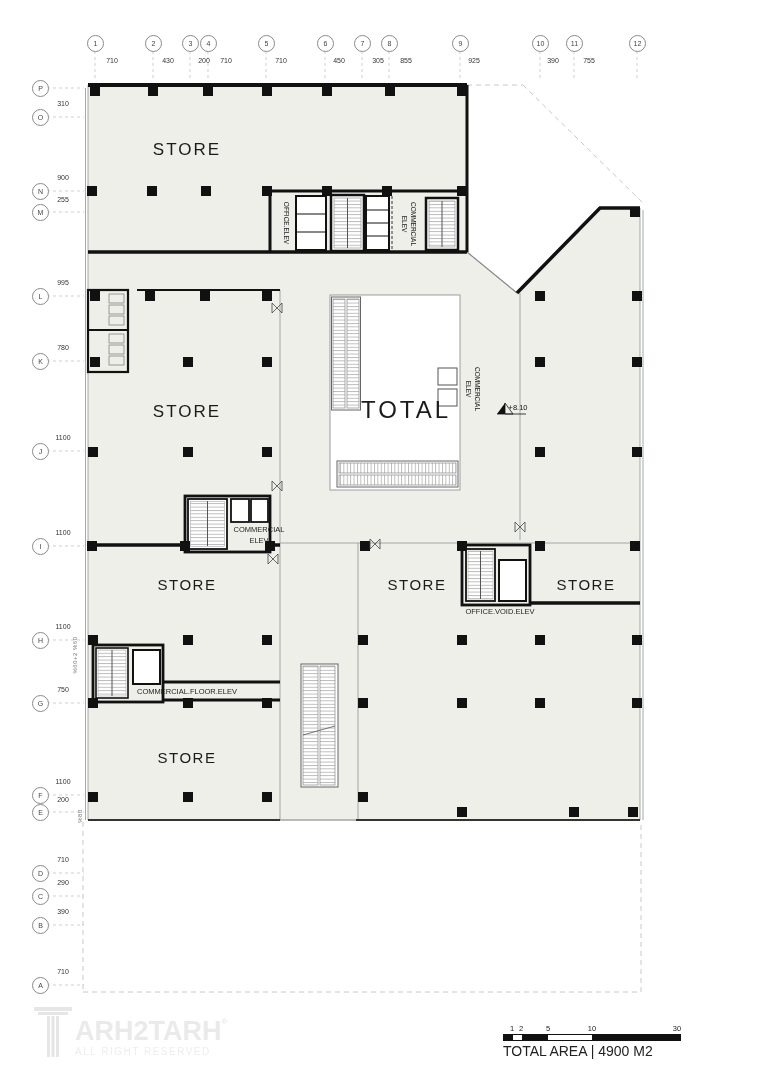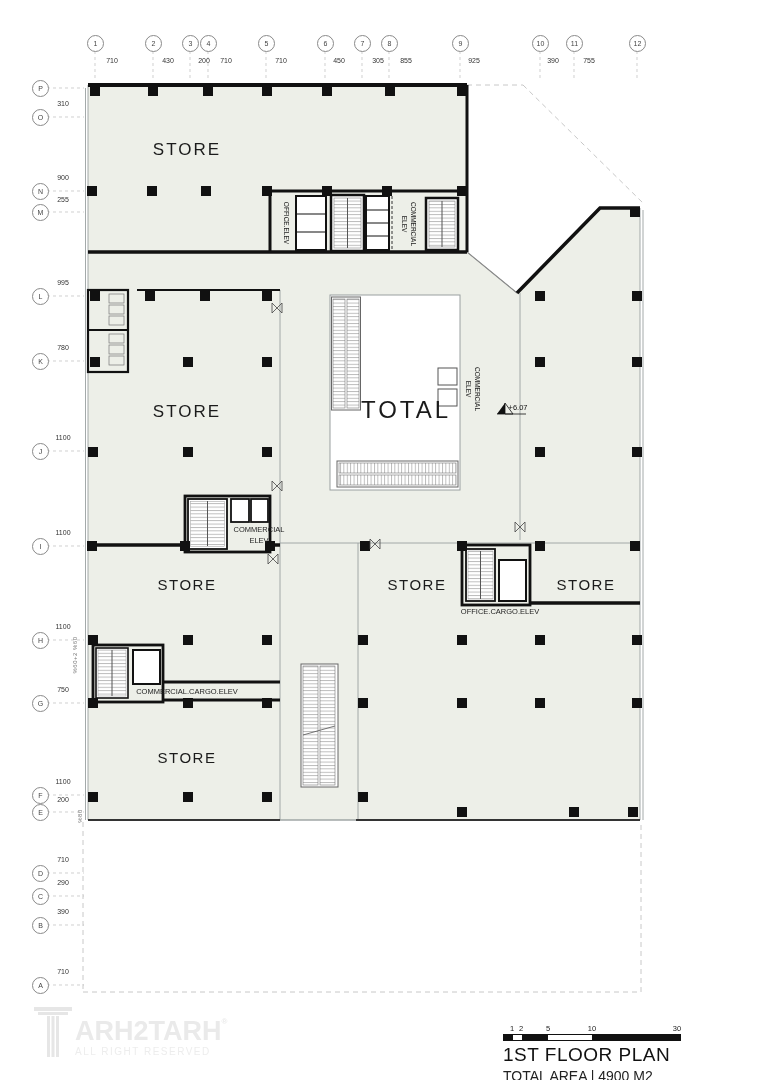--- a/index.html
+++ b/index.html
@@ -271,36 +271,35 @@
   <div class="lbl r90 vsmall twoline" style="left:473px;top:389px">
     <span>COMMERCIAL</span>
     <span>ELEV</span>
   </div>
 
   <div class="lbl c tiny twoline" style="left:259px;top:536px">
     <span>COMMERCIAL</span>
     <span>ELEV</span>
   </div>
 
-  <div class="lbl c tiny" style="left:500px;top:611px">OFFICE.CARGO.ELEV</div>
-  <div class="lbl c tiny" style="left:187px;top:691px">COMMERCIAL.CARGO.ELEV</div>
-
-  <div class="lbl c lvl" style="left:518px;top:407px">+6.07</div>
+  <div class="lbl c tiny" style="left:500px;top:611px">OFFICE.VOID.ELEV</div>
+  <div class="lbl c tiny" style="left:187px;top:691px">COMMERCIAL.FLOOR.ELEV</div>
+
+  <div class="lbl c lvl" style="left:518px;top:407px">+8.10</div>
 
   <div class="lbl rn90 ramp" style="left:75px;top:655px">%60+2 %60</div>
   <div class="lbl rn90 ramp" style="left:80px;top:816px">%80</div>
 
   <div id="titleblock">
     <span class="tick" style="left:9px">1</span>
     <span class="tick" style="left:18px">2</span>
     <span class="tick" style="left:45px">5</span>
     <span class="tick" style="left:89px">10</span>
     <span class="tick" style="left:174px">30</span>
     <div id="scalebar"></div>
-    <div id="plan-title">1ST FLOOR PLAN</div>
     <div id="plan-subtitle">TOTAL AREA | 4900 M2</div>
   </div>
 
   <div id="logo">
     <svg width="40" height="58" viewBox="0 0 40 58">
       <g fill="#e6e6e6">
         <path d="M1,6 h38 v4 h-38 z"></path>
         <path d="M5,11 h30 v3 h-30 z"></path>
         <path d="M14,15 h3 v41 h-3 z M18.5,15 h3 v41 h-3 z M23,15 h3 v41 h-3 z"></path>
       </g>

